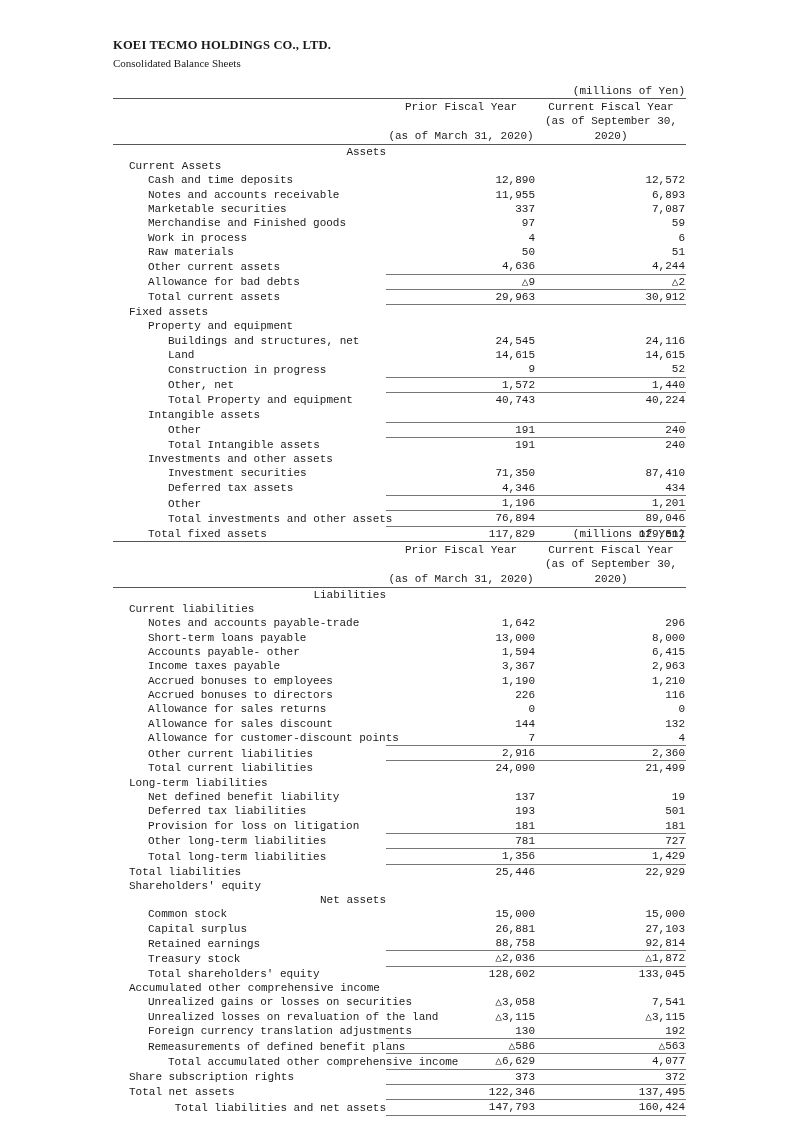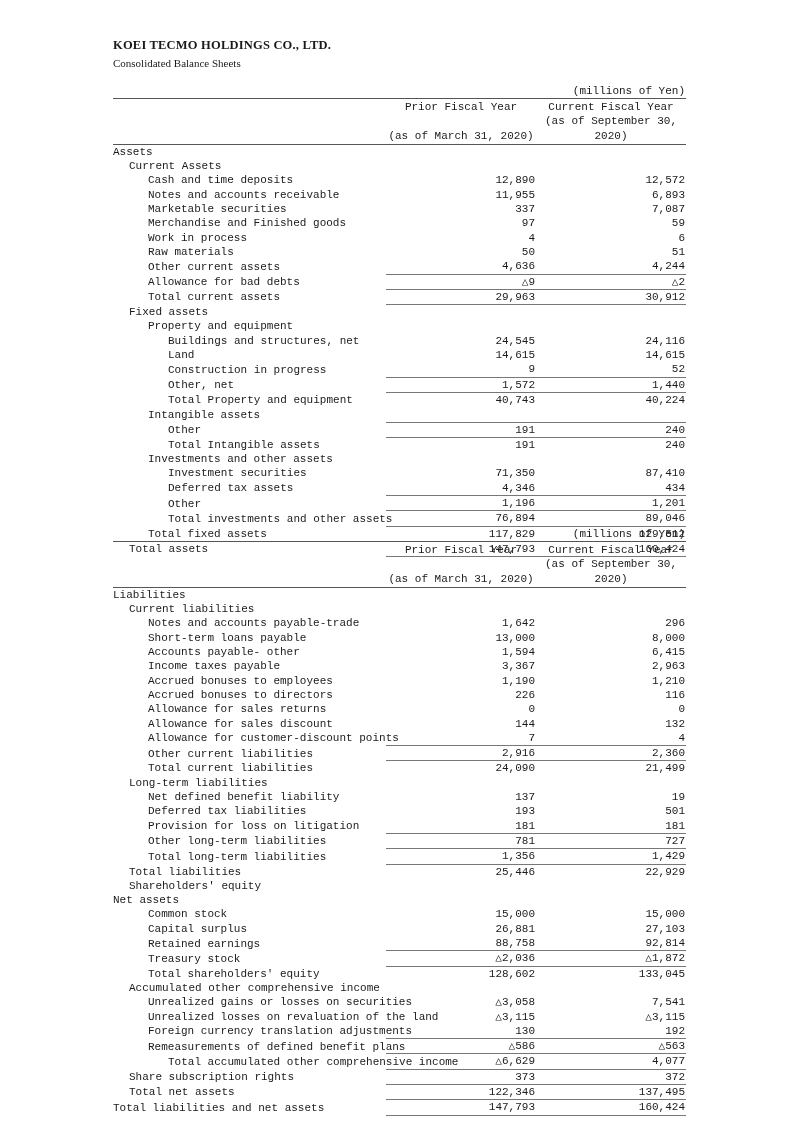--- a/index.html
+++ b/index.html
@@ -32,21 +32,21 @@
   col.c-num{width:150px;}
 
   td,th{padding:0;margin:0;font-weight:normal;vertical-align:bottom;}
 
   tr.row td{height:14.3px;line-height:14.3px;}
 
   .lbl{text-align:left;white-space:nowrap;}
   .num{text-align:right;white-space:nowrap;padding-right:1px;}
 
   
-  .i0{padding-left:0px;}
+  .i0{padding-left:0px;text-align:right;}
   .i1{padding-left:16px;}
   .i2{padding-left:35px;}
   .i3{padding-left:55px;}
 
   
   .units td{height:13px;line-height:13px;text-align:right;font-size:11px;padding-right:1px;}
 
   
   .hdr-top td{border-top:1.1px solid #555;height:1px;padding:0;line-height:0;font-size:0;}
   .hdr td{height:14.3px;line-height:14.3px;text-align:center;}
@@ -227,25 +227,20 @@
         <tr class="row">
           <td class="lbl i3">Total investments and other assets</td>
           <td class="num rule-top">76,894</td>
           <td class="num rule-top">89,046</td>
         </tr>
         <tr class="row">
           <td class="lbl i2">Total fixed assets</td>
           <td class="num rule-top">117,829</td>
           <td class="num rule-top">129,512</td>
         </tr>
-        <tr class="row">
-          <td class="lbl i1">Total assets</td>
-          <td class="num rule-top">147,793</td>
-          <td class="num rule-top">160,424</td>
-        </tr>
         <tr class="spacer-sm">
           <td></td>
           <td class="rule-top"></td>
           <td class="rule-top"></td>
         </tr>
       </tbody>
   </table>
 
   <table class="bs t2">
     <colgroup>

